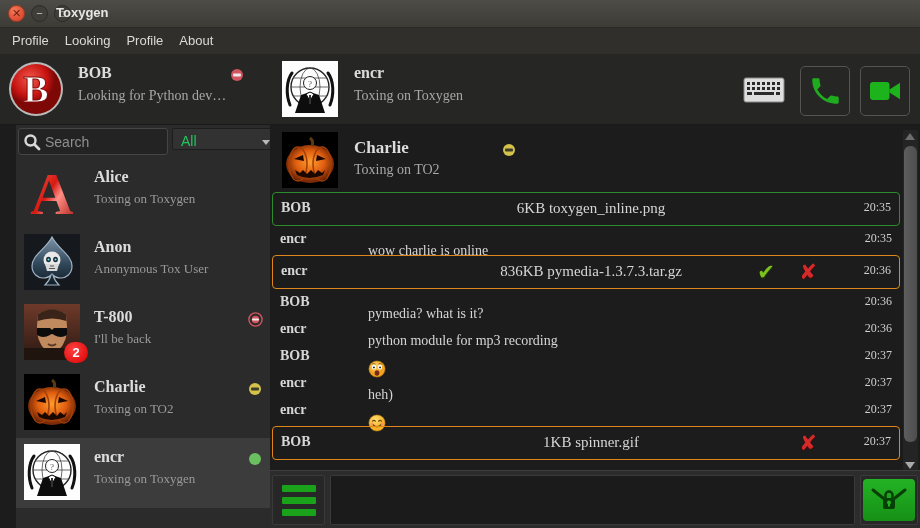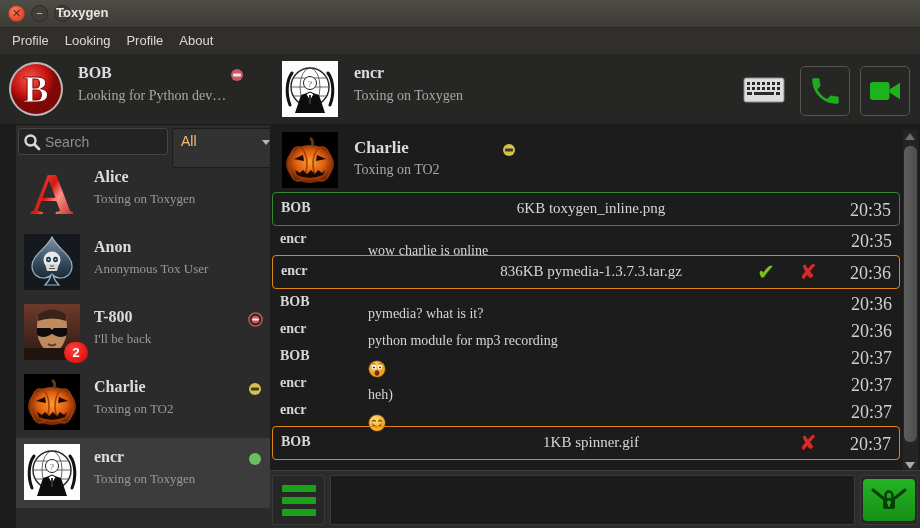--- a/index.html
+++ b/index.html
@@ -40,22 +40,22 @@
   #audio-call-btn { left:528px; }
   #video-call-btn { left:588px; }
 
   
   #sidebar { position:absolute; left:16px; top:125px; width:270px; height:403px; background:#2b2b2b; border-right:8px solid #a21caf; }
   #search-box { position:absolute; left:2px; top:3px; width:150px; height:27px; background:#232323;
     border:1px solid #454545; border-radius:3px; }
   #search-input { position:absolute; left:26px; top:1px; width:118px; height:23px; background:transparent;
     border:none; outline:none; color:#cfcfcf; font-size:14px; font-family:"Liberation Sans","DejaVu Sans",sans-serif; }
   #search-input::placeholder { color:#8f8f8f; }
-  #filter-dropdown { position:absolute; left:156px; top:3px; width:107px; height:40px; background:#323232;
-    border:1px solid #1d1d1d; border-radius:2px; color:#fdba74; font-size:14px; padding:4px 0 16px 8px; cursor:pointer; }
+  #filter-dropdown { position:absolute; left:156px; top:3px; width:107px; height:22px; background:#323232;
+    border:1px solid #1d1d1d; border-radius:2px; color:#22c55e; font-size:14px; padding:4px 0 16px 8px; cursor:pointer; }
   #filter-caret { position:absolute; right:8px; top:11px; width:0; height:0;
     border-left:4px solid transparent; border-right:4px solid transparent; border-top:5px solid #b9b9b9; }
   #contact-list { position:absolute; left:0; top:33px; width:268px; height:370px; }
   .contact { position:relative; width:268px; height:70px; cursor:pointer; }
   .contact.selected { background:#3c3c3c; }
   .contact .avatar { position:absolute; left:8px; top:6px; width:56px; height:56px; overflow:hidden; }
   .contact .c-name { position:absolute; left:78px; top:10px; font-weight:bold; font-size:16px; color:#dcdcdc; }
   .contact .c-status { position:absolute; left:78px; top:33px; font-size:13px; color:#9a9a9a; }
   .contact .c-ico { position:absolute; left:232px; top:14px; width:14px; height:14px; }
   .badge { position:absolute; left:48px; top:44px; min-width:24px; height:21px; background:radial-gradient(circle at 40% 35%,#ff4040,#d80000);
@@ -71,21 +71,21 @@
 
   #messages { position:absolute; left:2px; top:66px; width:630px; height:280px; }
   .msg-row { position:relative; width:628px; color:#d6d6d6; }
   .msg-row.text-row { height:27px; }
   .msg-row.file-row { height:34px; border-radius:4px; margin:1px 0; }
   .msg-row.file-row.green { border:1px solid #2d8c2d; }
   .msg-row.file-row.orange { border:1px solid #e08619; }
   .m-name { position:absolute; left:8px; font-weight:bold; font-size:14px; }
   .m-text { position:absolute; left:96px; font-size:14px;margin-top:12px; }
   .m-file { position:absolute; left:10px; right:0; text-align:center; font-size:15px; }
-  .m-time { position:absolute; right:8px; font-size:18px; color:#cfcfcf; }
+  .m-time { position:absolute; right:8px; font-size:12px; color:#cfcfcf; }
   .text-row .m-name,.text-row .m-text,.text-row .m-time { top:4px; }
   .file-row .m-name,.file-row .m-file,.file-row .m-time { top:7px; }
   .ft-btn { position:absolute; top:3px; width:26px; height:26px; font-size:21px; font-weight:bold;
     text-align:center; line-height:26px; cursor:pointer;
     font-family:"DejaVu Sans",sans-serif; }
   .ft-accept { right:120px; color:#7cc11e; text-shadow:0 1px 1px #2e5200; }
   .ft-cancel { right:78px;  color:#d42a2a; text-shadow:0 1px 1px #5a0a0a; }
   .emoji { display:inline-block; width:18px; height:18px; vertical-align:middle; }
 
   

